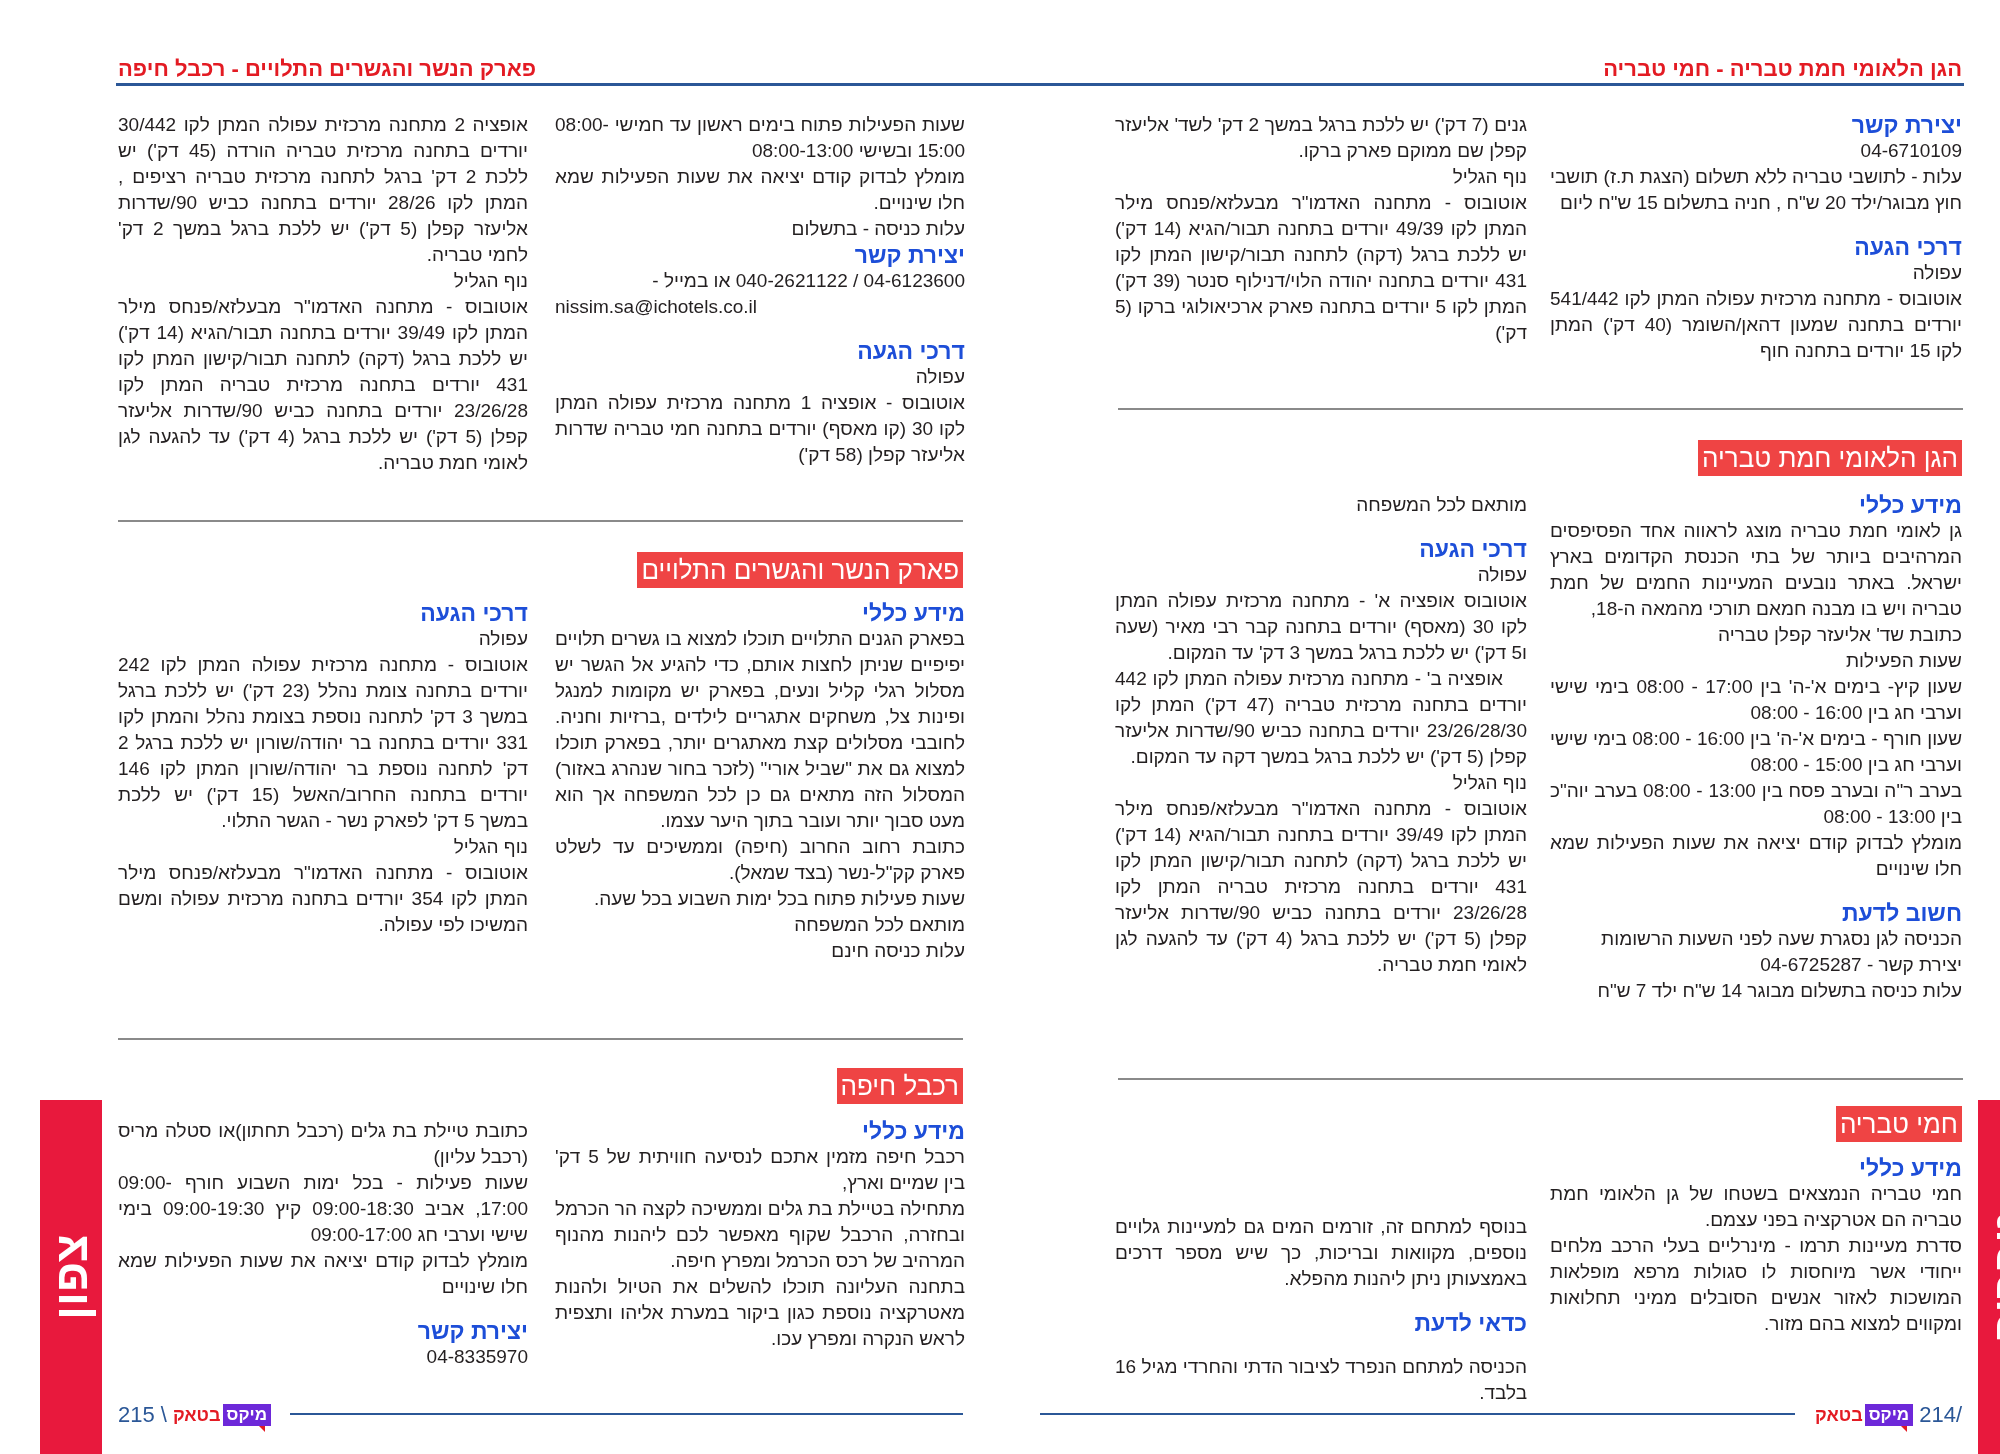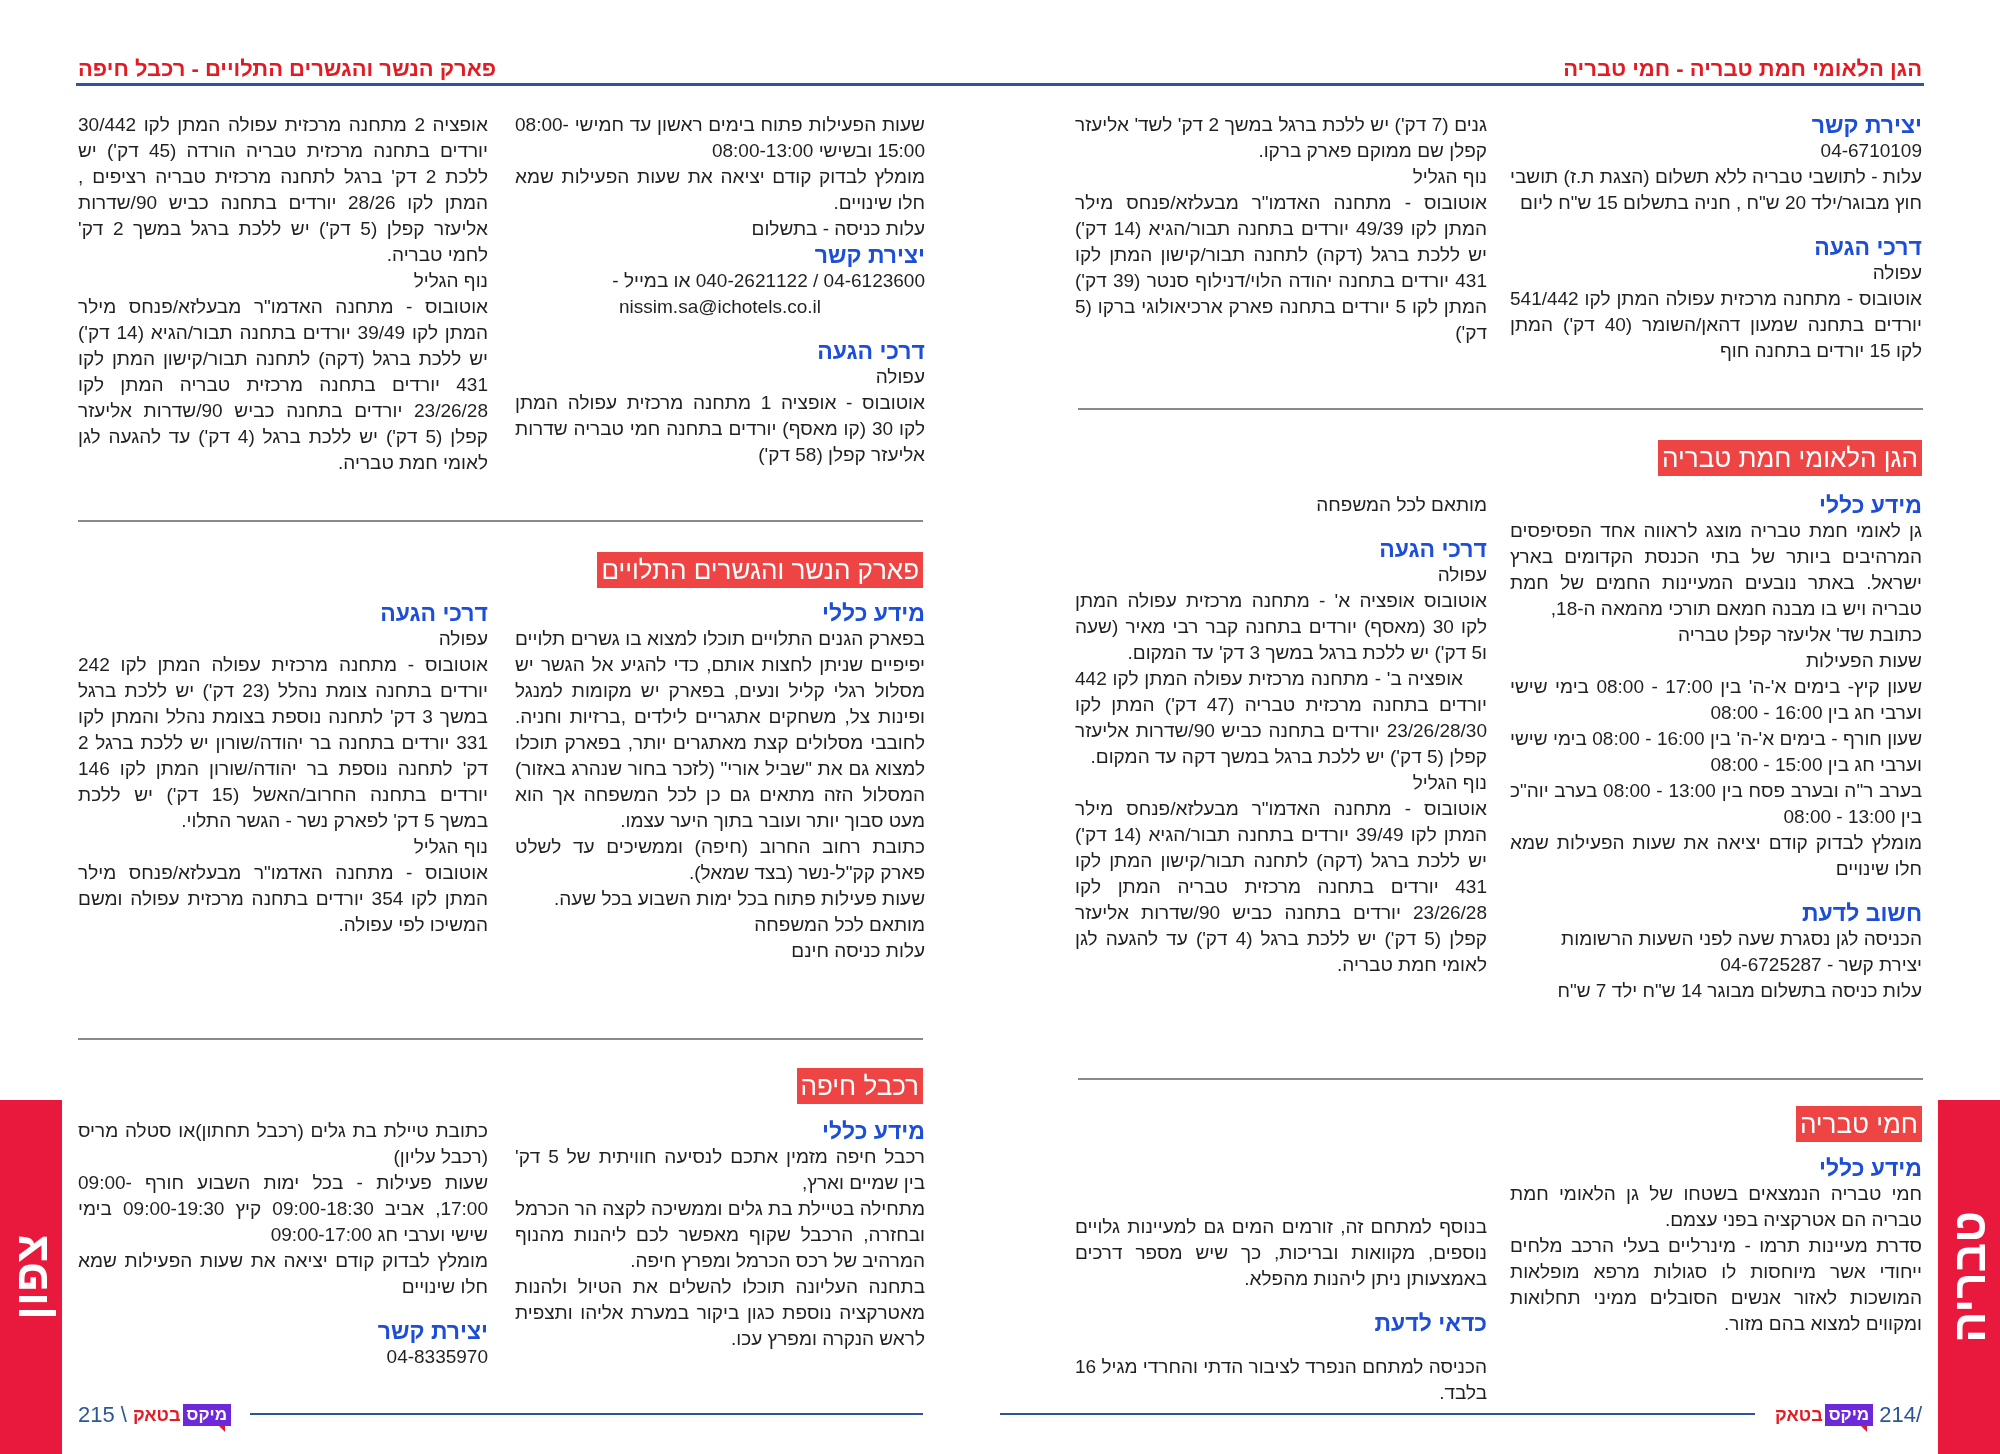--- a/index.html
+++ b/index.html
@@ -1,19 +1,19 @@
 <!DOCTYPE html>
 <html><head>
 <meta charset="utf-8">
 <style>
   * { box-sizing: border-box; margin: 0; padding: 0; }
   html, body { width: 2000px; height: 1454px; background: #ffffff; overflow: hidden; }
   body { font-family: "Liberation Sans", "DejaVu Sans", sans-serif; color: #231f20; position: relative; }
 
-  .page { position: absolute; top: 0; height: 1454px; direction: rtl; }
+  .page { position: absolute; top: 0; height: 1454px; direction: rtl; margin-left: 40px; }
   .page-left { left: 0; width: 1000px; }
   .page-right { left: 1000px; width: 1000px; }
 
   .running-head { position: absolute; top: 56px; font-size: 22px; font-weight: bold; color: #e31b23; white-space: nowrap; }
   .page-left .running-head { left: 78px; }
   .page-right .running-head { right: 78px; }
 
   .head-rule { position: absolute; top: 83px; height: 3px; background: #2b5797; }
   .page-left .head-rule { left: 76px; right: 0; }
   .page-right .head-rule { left: 0; right: 76px; }
@@ -47,21 +47,21 @@
 <div class="page page-left">
   <div class="running-head">פארק הנשר והגשרים התלויים - רכבל חיפה</div>
   <div class="head-rule"></div>
 
   <div class="col" style="left:515px; width:410px; top:112px;">
     <p>שעות הפעילות פתוח בימים ראשון עד חמישי 08:00-15:00 ובשישי 08:00-13:00</p>
     <p>מומלץ לבדוק קודם יציאה את שעות הפעילות שמא חלו שינויים.</p>
     <p><b>עלות</b><span> כניסה - בתשלום</span></p>
     <p class="red">יצירת קשר</p>
     <p>04-6123600   /   040-2621122  או במייל -</p>
-    <p style="direction:ltr;text-align:center;">nissim.sa@ichotels.co.il</p>
+    <p style="direction:ltr;text-align:left;">nissim.sa@ichotels.co.il</p>
     <div class="gap"></div>
     <p class="red">דרכי הגעה</p>
     <p><b>עפולה</b></p>
     <p><b>אוטובוס - אופציה 1</b><span> מתחנה מרכזית עפולה המתן לקו 30 (קו מאסף) יורדים בתחנה חמי טבריה שדרות אליעזר קפלן (58 דק')</span></p>
   </div>
 
   <div class="col" style="left:78px; width:410px; top:112px;">
     <p><b>אופציה 2</b><span> מתחנה מרכזית עפולה המתן לקו 30/442  יורדים בתחנה מרכזית טבריה הורדה (45 דק')  יש ללכת 2 דק' ברגל לתחנה מרכזית טבריה רציפים , המתן לקו 28/26 יורדים בתחנה כביש 90/שדרות אליעזר קפלן (5 דק') יש ללכת ברגל במשך 2 דק' לחמי טבריה.</span></p>
     <p><b>נוף הגליל</b></p>
     <p><b>אוטובוס</b><span> - מתחנה האדמו"ר מבעלזא/פנחס מילר המתן לקו 39/49 יורדים בתחנה תבור/הגיא (14 דק') יש ללכת ברגל (דקה) לתחנה תבור/קישון המתן לקו 431 יורדים בתחנה מרכזית טבריה המתן לקו 23/26/28 יורדים בתחנה כביש 90/שדרות אליעזר קפלן (5 דק') יש ללכת ברגל (4 דק') עד להגעה לגן לאומי חמת טבריה.</span></p>

